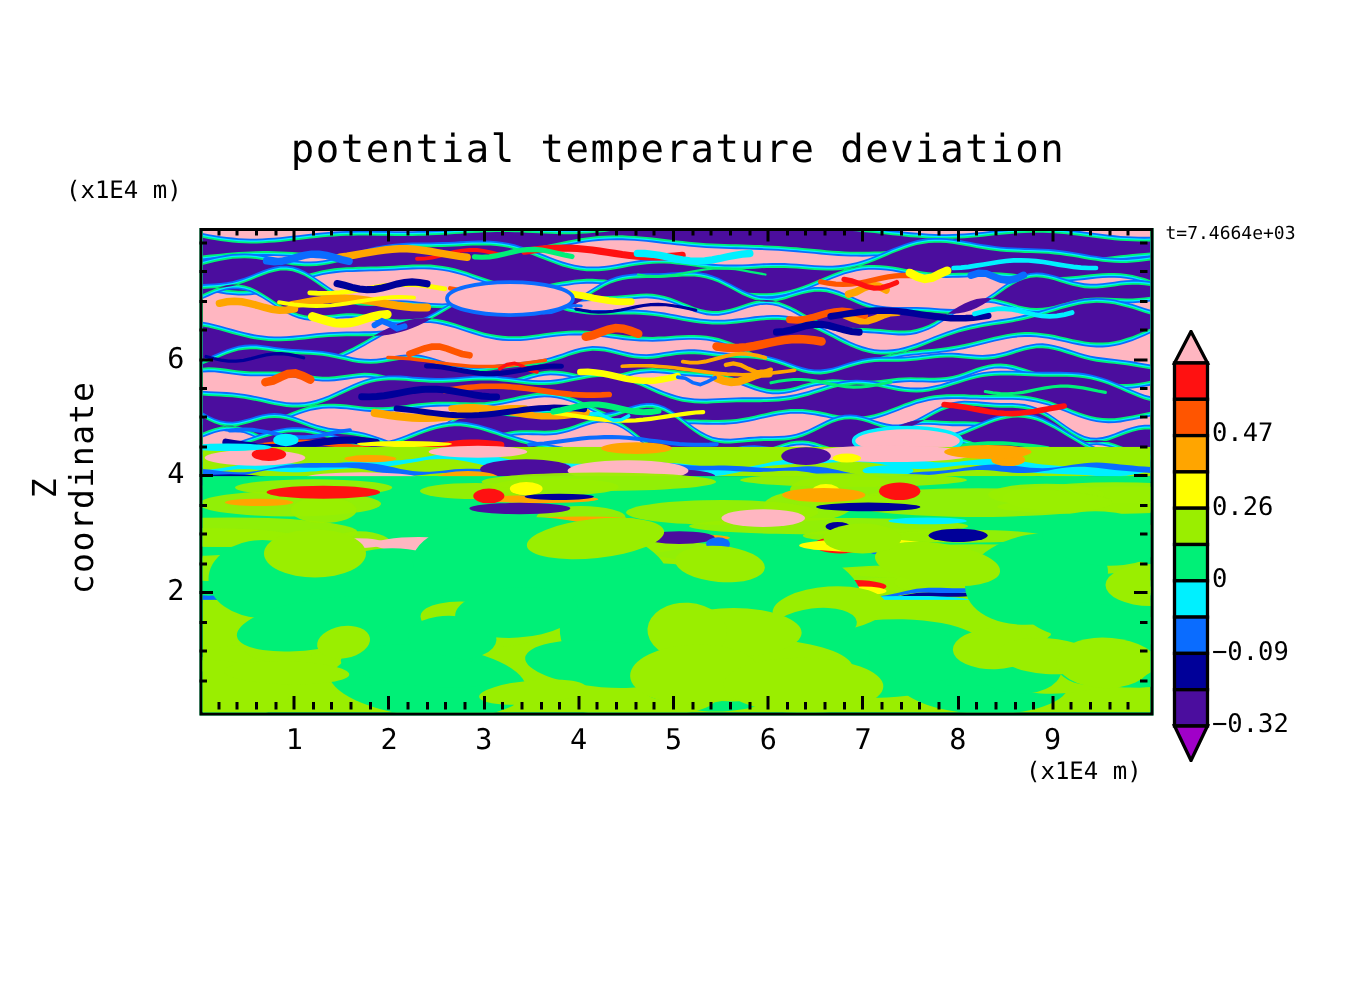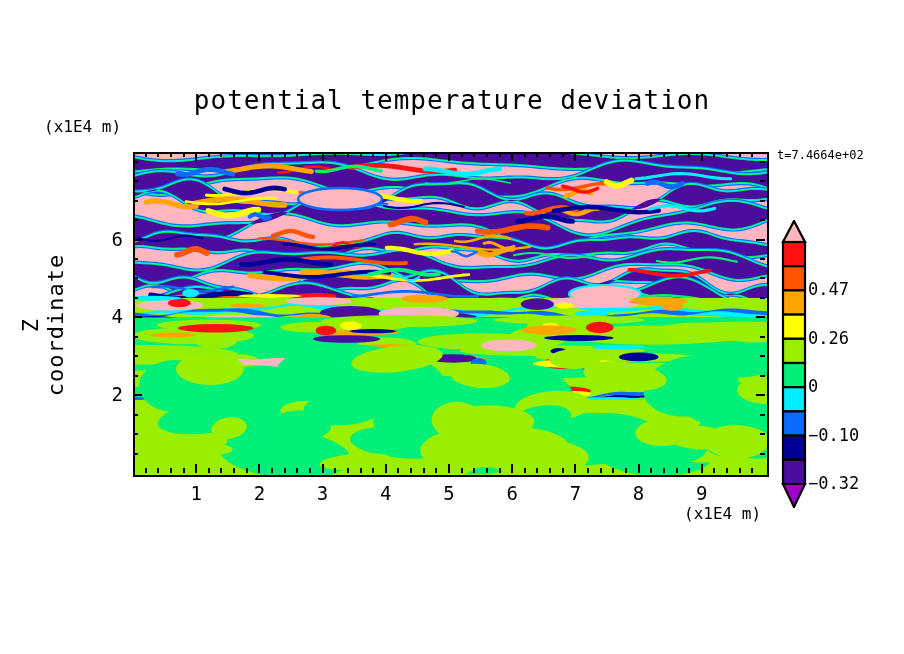--- a/index.html
+++ b/index.html
@@ -57,21 +57,21 @@
   .cb-label{
     position:absolute;left:808px;font-size:17px;white-space:nowrap;
   }
 </style>
 </head>
 <body>
 
 <div class="fig">
 
   <div id="title">potential temperature deviation</div>
-  <div id="time-stamp">t=7.4664e+02</div>
+  <div id="time-stamp">t=7.4664e+03</div>
   <div id="yunits">(x1E4 m)</div>
   <div id="xunits">(x1E4 m)</div>
   <div id="yaxis-title">Z coordinate</div>
 
   <div id="plot-frame">
     <svg id="plot-canvas" viewBox="0 0 632 321" preserveAspectRatio="none">
         <rect x="0" y="0" width="632" height="321" fill="#00f077"></rect>
         <rect x="0" y="0" width="632" height="153.6909090909091" fill="#ffb6c1"></rect>
         <path d="M0.0,1.3 L4.0,2.1 L8.0,2.8 L12.0,3.5 L16.0,4.0 L20.0,4.4 L24.0,4.8 L28.0,5.0 L32.0,5.1 L36.0,5.1 L40.0,5.0 L44.0,4.7 L48.0,4.5 L52.0,4.1 L56.0,3.7 L60.0,3.2 L64.0,2.8 L68.0,2.3 L72.0,1.8 L76.0,1.4 L80.0,1.0 L84.0,0.7 L88.0,0.4 L92.0,0.2 L96.0,0.0 L100.0,-0.1 L104.0,-0.2 L108.0,-0.2 L112.0,-0.2 L116.0,-0.1 L120.0,-0.0 L124.0,0.0 L128.0,0.1 L132.0,0.1 L136.0,0.1 L140.0,0.1 L144.0,-0.0 L148.0,-0.1 L152.0,-0.3 L156.0,-0.5 L160.0,-0.7 L164.0,-0.9 L168.0,-1.2 L172.0,-1.4 L176.0,-1.7 L180.0,-1.9 L184.0,-2.1 L188.0,-2.3 L192.0,-2.4 L196.0,-2.5 L200.0,-2.5 L204.0,-2.5 L208.0,-2.4 L212.0,-2.3 L216.0,-2.1 L220.0,-1.9 L224.0,-1.7 L228.0,-1.5 L232.0,-1.4 L236.0,-1.2 L240.0,-1.1 L244.0,-1.1 L248.0,-1.1 L252.0,-1.3 L256.0,-1.5 L260.0,-1.8 L264.0,-2.2 L268.0,-2.6 L272.0,-3.2 L276.0,-3.8 L280.0,-4.5 L284.0,-5.3 L288.0,-6.0 L292.0,-6.8 L296.0,-7.6 L300.0,-8.3 L304.0,-9.0 L308.0,-9.7 L312.0,-10.2 L316.0,-10.7 L320.0,-11.0 L324.0,-11.3 L328.0,-11.4 L332.0,-11.5 L336.0,-11.4 L340.0,-11.2 L344.0,-11.0 L348.0,-10.6 L352.0,-10.2 L356.0,-9.8 L360.0,-9.3 L364.0,-8.8 L368.0,-8.3 L372.0,-7.8 L376.0,-7.3 L380.0,-6.9 L384.0,-6.4 L388.0,-6.1 L392.0,-5.7 L396.0,-5.4 L400.0,-5.2 L404.0,-4.9 L408.0,-4.7 L412.0,-4.5 L416.0,-4.3 L420.0,-4.1 L424.0,-3.8 L428.0,-3.6 L432.0,-3.3 L436.0,-3.0 L440.0,-2.6 L444.0,-2.2 L448.0,-1.8 L452.0,-1.4 L456.0,-0.9 L460.0,-0.4 L464.0,0.0 L468.0,0.5 L472.0,0.9 L476.0,1.2 L480.0,1.5 L484.0,1.8 L488.0,2.0 L492.0,2.1 L496.0,2.1 L500.0,2.0 L504.0,1.8 L508.0,1.6 L512.0,1.3 L516.0,1.0 L520.0,0.6 L524.0,0.1 L528.0,-0.3 L532.0,-0.7 L536.0,-1.1 L540.0,-1.4 L544.0,-1.7 L548.0,-1.9 L552.0,-2.1 L556.0,-2.1 L560.0,-2.1 L564.0,-1.9 L568.0,-1.7 L572.0,-1.4 L576.0,-1.0 L580.0,-0.5 L584.0,-0.1 L588.0,0.5 L592.0,1.0 L596.0,1.5 L600.0,2.0 L604.0,2.5 L608.0,2.9 L612.0,3.3 L616.0,3.5 L620.0,3.7 L624.0,3.8 L628.0,3.9 L632.0,3.8 L632.0,17.5 L628.0,17.8 L624.0,18.2 L620.0,18.6 L616.0,19.0 L612.0,19.4 L608.0,19.9 L604.0,20.4 L600.0,20.8 L596.0,21.3 L592.0,21.6 L588.0,22.0 L584.0,22.3 L580.0,22.5 L576.0,22.6 L572.0,22.6 L568.0,22.6 L564.0,22.4 L560.0,22.1 L556.0,21.8 L552.0,21.3 L548.0,20.8 L544.0,20.2 L540.0,19.6 L536.0,18.9 L532.0,18.3 L528.0,17.6 L524.0,17.0 L520.0,16.4 L516.0,15.9 L512.0,15.4 L508.0,15.0 L504.0,14.7 L500.0,14.5 L496.0,14.4 L492.0,14.4 L488.0,14.5 L484.0,14.6 L480.0,14.8 L476.0,15.1 L472.0,15.4 L468.0,15.7 L464.0,16.0 L460.0,16.3 L456.0,16.5 L452.0,16.8 L448.0,16.9 L444.0,17.0 L440.0,17.1 L436.0,17.0 L432.0,17.0 L428.0,16.8 L424.0,16.6 L420.0,16.3 L416.0,16.0 L412.0,15.6 L408.0,15.2 L404.0,14.9 L400.0,14.5 L396.0,14.1 L392.0,13.8 L388.0,13.5 L384.0,13.2 L380.0,13.0 L376.0,12.8 L372.0,12.6 L368.0,12.5 L364.0,12.4 L360.0,12.2 L356.0,12.1 L352.0,12.0 L348.0,11.9 L344.0,11.7 L340.0,11.5 L336.0,11.3 L332.0,11.0 L328.0,10.7 L324.0,10.4 L320.0,9.9 L316.0,9.5 L312.0,9.0 L308.0,8.6 L304.0,8.1 L300.0,7.6 L296.0,7.2 L292.0,6.8 L288.0,6.5 L284.0,6.3 L280.0,6.1 L276.0,6.1 L272.0,6.2 L268.0,6.3 L264.0,6.6 L260.0,7.0 L256.0,7.5 L252.0,8.1 L248.0,8.8 L244.0,9.6 L240.0,10.4 L236.0,11.2 L232.0,12.1 L228.0,12.9 L224.0,13.7 L220.0,14.5 L216.0,15.2 L212.0,15.9 L208.0,16.4 L204.0,16.9 L200.0,17.3 L196.0,17.6 L192.0,17.8 L188.0,17.9 L184.0,18.0 L180.0,18.0 L176.0,17.9 L172.0,17.8 L168.0,17.7 L164.0,17.6 L160.0,17.5 L156.0,17.4 L152.0,17.3 L148.0,17.3 L144.0,17.2 L140.0,17.3 L136.0,17.3 L132.0,17.4 L128.0,17.6 L124.0,17.7 L120.0,17.9 L116.0,18.0 L112.0,18.2 L108.0,18.3 L104.0,18.4 L100.0,18.5 L96.0,18.6 L92.0,18.6 L88.0,18.5 L84.0,18.4 L80.0,18.3 L76.0,18.1 L72.0,17.9 L68.0,17.7 L64.0,17.5 L60.0,17.2 L56.0,17.0 L52.0,16.9 L48.0,16.7 L44.0,16.6 L40.0,16.6 L36.0,16.7 L32.0,16.8 L28.0,17.0 L24.0,17.2 L20.0,17.5 L16.0,17.9 L12.0,18.3 L8.0,18.7 L4.0,19.1 L0.0,19.5 Z" fill="#0a6cff"></path>
         <path d="M0.0,2.5 L4.0,3.3 L8.0,4.0 L12.0,4.7 L16.0,5.2 L20.0,5.6 L24.0,6.0 L28.0,6.2 L32.0,6.3 L36.0,6.3 L40.0,6.2 L44.0,5.9 L48.0,5.7 L52.0,5.3 L56.0,4.9 L60.0,4.4 L64.0,4.0 L68.0,3.5 L72.0,3.0 L76.0,2.6 L80.0,2.2 L84.0,1.9 L88.0,1.6 L92.0,1.4 L96.0,1.2 L100.0,1.1 L104.0,1.0 L108.0,1.0 L112.0,1.0 L116.0,1.1 L120.0,1.2 L124.0,1.2 L128.0,1.3 L132.0,1.3 L136.0,1.3 L140.0,1.3 L144.0,1.2 L148.0,1.1 L152.0,0.9 L156.0,0.7 L160.0,0.5 L164.0,0.3 L168.0,0.0 L172.0,-0.2 L176.0,-0.5 L180.0,-0.7 L184.0,-0.9 L188.0,-1.1 L192.0,-1.2 L196.0,-1.3 L200.0,-1.3 L204.0,-1.3 L208.0,-1.2 L212.0,-1.1 L216.0,-0.9 L220.0,-0.7 L224.0,-0.5 L228.0,-0.3 L232.0,-0.2 L236.0,-0.0 L240.0,0.1 L244.0,0.1 L248.0,0.1 L252.0,-0.1 L256.0,-0.3 L260.0,-0.6 L264.0,-1.0 L268.0,-1.4 L272.0,-2.0 L276.0,-2.6 L280.0,-3.3 L284.0,-4.1 L288.0,-4.8 L292.0,-5.6 L296.0,-6.4 L300.0,-7.1 L304.0,-7.8 L308.0,-8.5 L312.0,-9.0 L316.0,-9.5 L320.0,-9.8 L324.0,-10.1 L328.0,-10.2 L332.0,-10.3 L336.0,-10.2 L340.0,-10.0 L344.0,-9.8 L348.0,-9.4 L352.0,-9.0 L356.0,-8.6 L360.0,-8.1 L364.0,-7.6 L368.0,-7.1 L372.0,-6.6 L376.0,-6.1 L380.0,-5.7 L384.0,-5.2 L388.0,-4.9 L392.0,-4.5 L396.0,-4.2 L400.0,-4.0 L404.0,-3.7 L408.0,-3.5 L412.0,-3.3 L416.0,-3.1 L420.0,-2.9 L424.0,-2.6 L428.0,-2.4 L432.0,-2.1 L436.0,-1.8 L440.0,-1.4 L444.0,-1.0 L448.0,-0.6 L452.0,-0.2 L456.0,0.3 L460.0,0.8 L464.0,1.2 L468.0,1.7 L472.0,2.1 L476.0,2.4 L480.0,2.7 L484.0,3.0 L488.0,3.2 L492.0,3.3 L496.0,3.3 L500.0,3.2 L504.0,3.0 L508.0,2.8 L512.0,2.5 L516.0,2.2 L520.0,1.8 L524.0,1.3 L528.0,0.9 L532.0,0.5 L536.0,0.1 L540.0,-0.2 L544.0,-0.5 L548.0,-0.7 L552.0,-0.9 L556.0,-0.9 L560.0,-0.9 L564.0,-0.7 L568.0,-0.5 L572.0,-0.2 L576.0,0.2 L580.0,0.7 L584.0,1.1 L588.0,1.7 L592.0,2.2 L596.0,2.7 L600.0,3.2 L604.0,3.7 L608.0,4.1 L612.0,4.5 L616.0,4.7 L620.0,4.9 L624.0,5.0 L628.0,5.1 L632.0,5.0 L632.0,16.3 L628.0,16.6 L624.0,17.0 L620.0,17.4 L616.0,17.8 L612.0,18.2 L608.0,18.7 L604.0,19.2 L600.0,19.6 L596.0,20.1 L592.0,20.4 L588.0,20.8 L584.0,21.1 L580.0,21.3 L576.0,21.4 L572.0,21.4 L568.0,21.4 L564.0,21.2 L560.0,20.9 L556.0,20.6 L552.0,20.1 L548.0,19.6 L544.0,19.0 L540.0,18.4 L536.0,17.7 L532.0,17.1 L528.0,16.4 L524.0,15.8 L520.0,15.2 L516.0,14.7 L512.0,14.2 L508.0,13.8 L504.0,13.5 L500.0,13.3 L496.0,13.2 L492.0,13.2 L488.0,13.3 L484.0,13.4 L480.0,13.6 L476.0,13.9 L472.0,14.2 L468.0,14.5 L464.0,14.8 L460.0,15.1 L456.0,15.3 L452.0,15.6 L448.0,15.7 L444.0,15.8 L440.0,15.9 L436.0,15.8 L432.0,15.8 L428.0,15.6 L424.0,15.4 L420.0,15.1 L416.0,14.8 L412.0,14.4 L408.0,14.0 L404.0,13.7 L400.0,13.3 L396.0,12.9 L392.0,12.6 L388.0,12.3 L384.0,12.0 L380.0,11.8 L376.0,11.6 L372.0,11.4 L368.0,11.3 L364.0,11.2 L360.0,11.0 L356.0,10.9 L352.0,10.8 L348.0,10.7 L344.0,10.5 L340.0,10.3 L336.0,10.1 L332.0,9.8 L328.0,9.5 L324.0,9.2 L320.0,8.7 L316.0,8.3 L312.0,7.8 L308.0,7.4 L304.0,6.9 L300.0,6.4 L296.0,6.0 L292.0,5.6 L288.0,5.3 L284.0,5.1 L280.0,4.9 L276.0,4.9 L272.0,5.0 L268.0,5.1 L264.0,5.4 L260.0,5.8 L256.0,6.3 L252.0,6.9 L248.0,7.6 L244.0,8.4 L240.0,9.2 L236.0,10.0 L232.0,10.9 L228.0,11.7 L224.0,12.5 L220.0,13.3 L216.0,14.0 L212.0,14.7 L208.0,15.2 L204.0,15.7 L200.0,16.1 L196.0,16.4 L192.0,16.6 L188.0,16.7 L184.0,16.8 L180.0,16.8 L176.0,16.7 L172.0,16.6 L168.0,16.5 L164.0,16.4 L160.0,16.3 L156.0,16.2 L152.0,16.1 L148.0,16.1 L144.0,16.0 L140.0,16.1 L136.0,16.1 L132.0,16.2 L128.0,16.4 L124.0,16.5 L120.0,16.7 L116.0,16.8 L112.0,17.0 L108.0,17.1 L104.0,17.2 L100.0,17.3 L96.0,17.4 L92.0,17.4 L88.0,17.3 L84.0,17.2 L80.0,17.1 L76.0,16.9 L72.0,16.7 L68.0,16.5 L64.0,16.3 L60.0,16.0 L56.0,15.8 L52.0,15.7 L48.0,15.5 L44.0,15.4 L40.0,15.4 L36.0,15.5 L32.0,15.6 L28.0,15.8 L24.0,16.0 L20.0,16.3 L16.0,16.7 L12.0,17.1 L8.0,17.5 L4.0,17.9 L0.0,18.3 Z" fill="#00f0ff"></path>
@@ -526,17 +526,17 @@
       <rect x="2" y="167.2" width="22" height="24.2" fill="#00f0ff" stroke="#000" stroke-width="2.2"></rect>
       <rect x="2" y="191.4" width="22" height="24.2" fill="#0a6cff" stroke="#000" stroke-width="2.2"></rect>
       <rect x="2" y="215.6" width="22" height="24.2" fill="#000099" stroke="#000" stroke-width="2.2"></rect>
       <rect x="2" y="239.79999999999998" width="22" height="24.2" fill="#4b0d9e" stroke="#000" stroke-width="2.2"></rect>
       <polygon points="13,287 24,264 2,264" fill="#a000c8" stroke="#000" stroke-width="2.2"></polygon>
     </svg>
   <div id="cb-label-layer">
       <div class="cb-label" style="top: 279.4px;">0.47</div>
       <div class="cb-label" style="top: 327.8px;">0.26</div>
       <div class="cb-label" style="top: 376.2px;">0</div>
-      <div class="cb-label" style="top: 424.6px;">−0.10</div>
+      <div class="cb-label" style="top: 424.6px;">−0.09</div>
       <div class="cb-label" style="top: 473px;">−0.32</div>
     </div>
 
 </div>
 
 </body></html>

